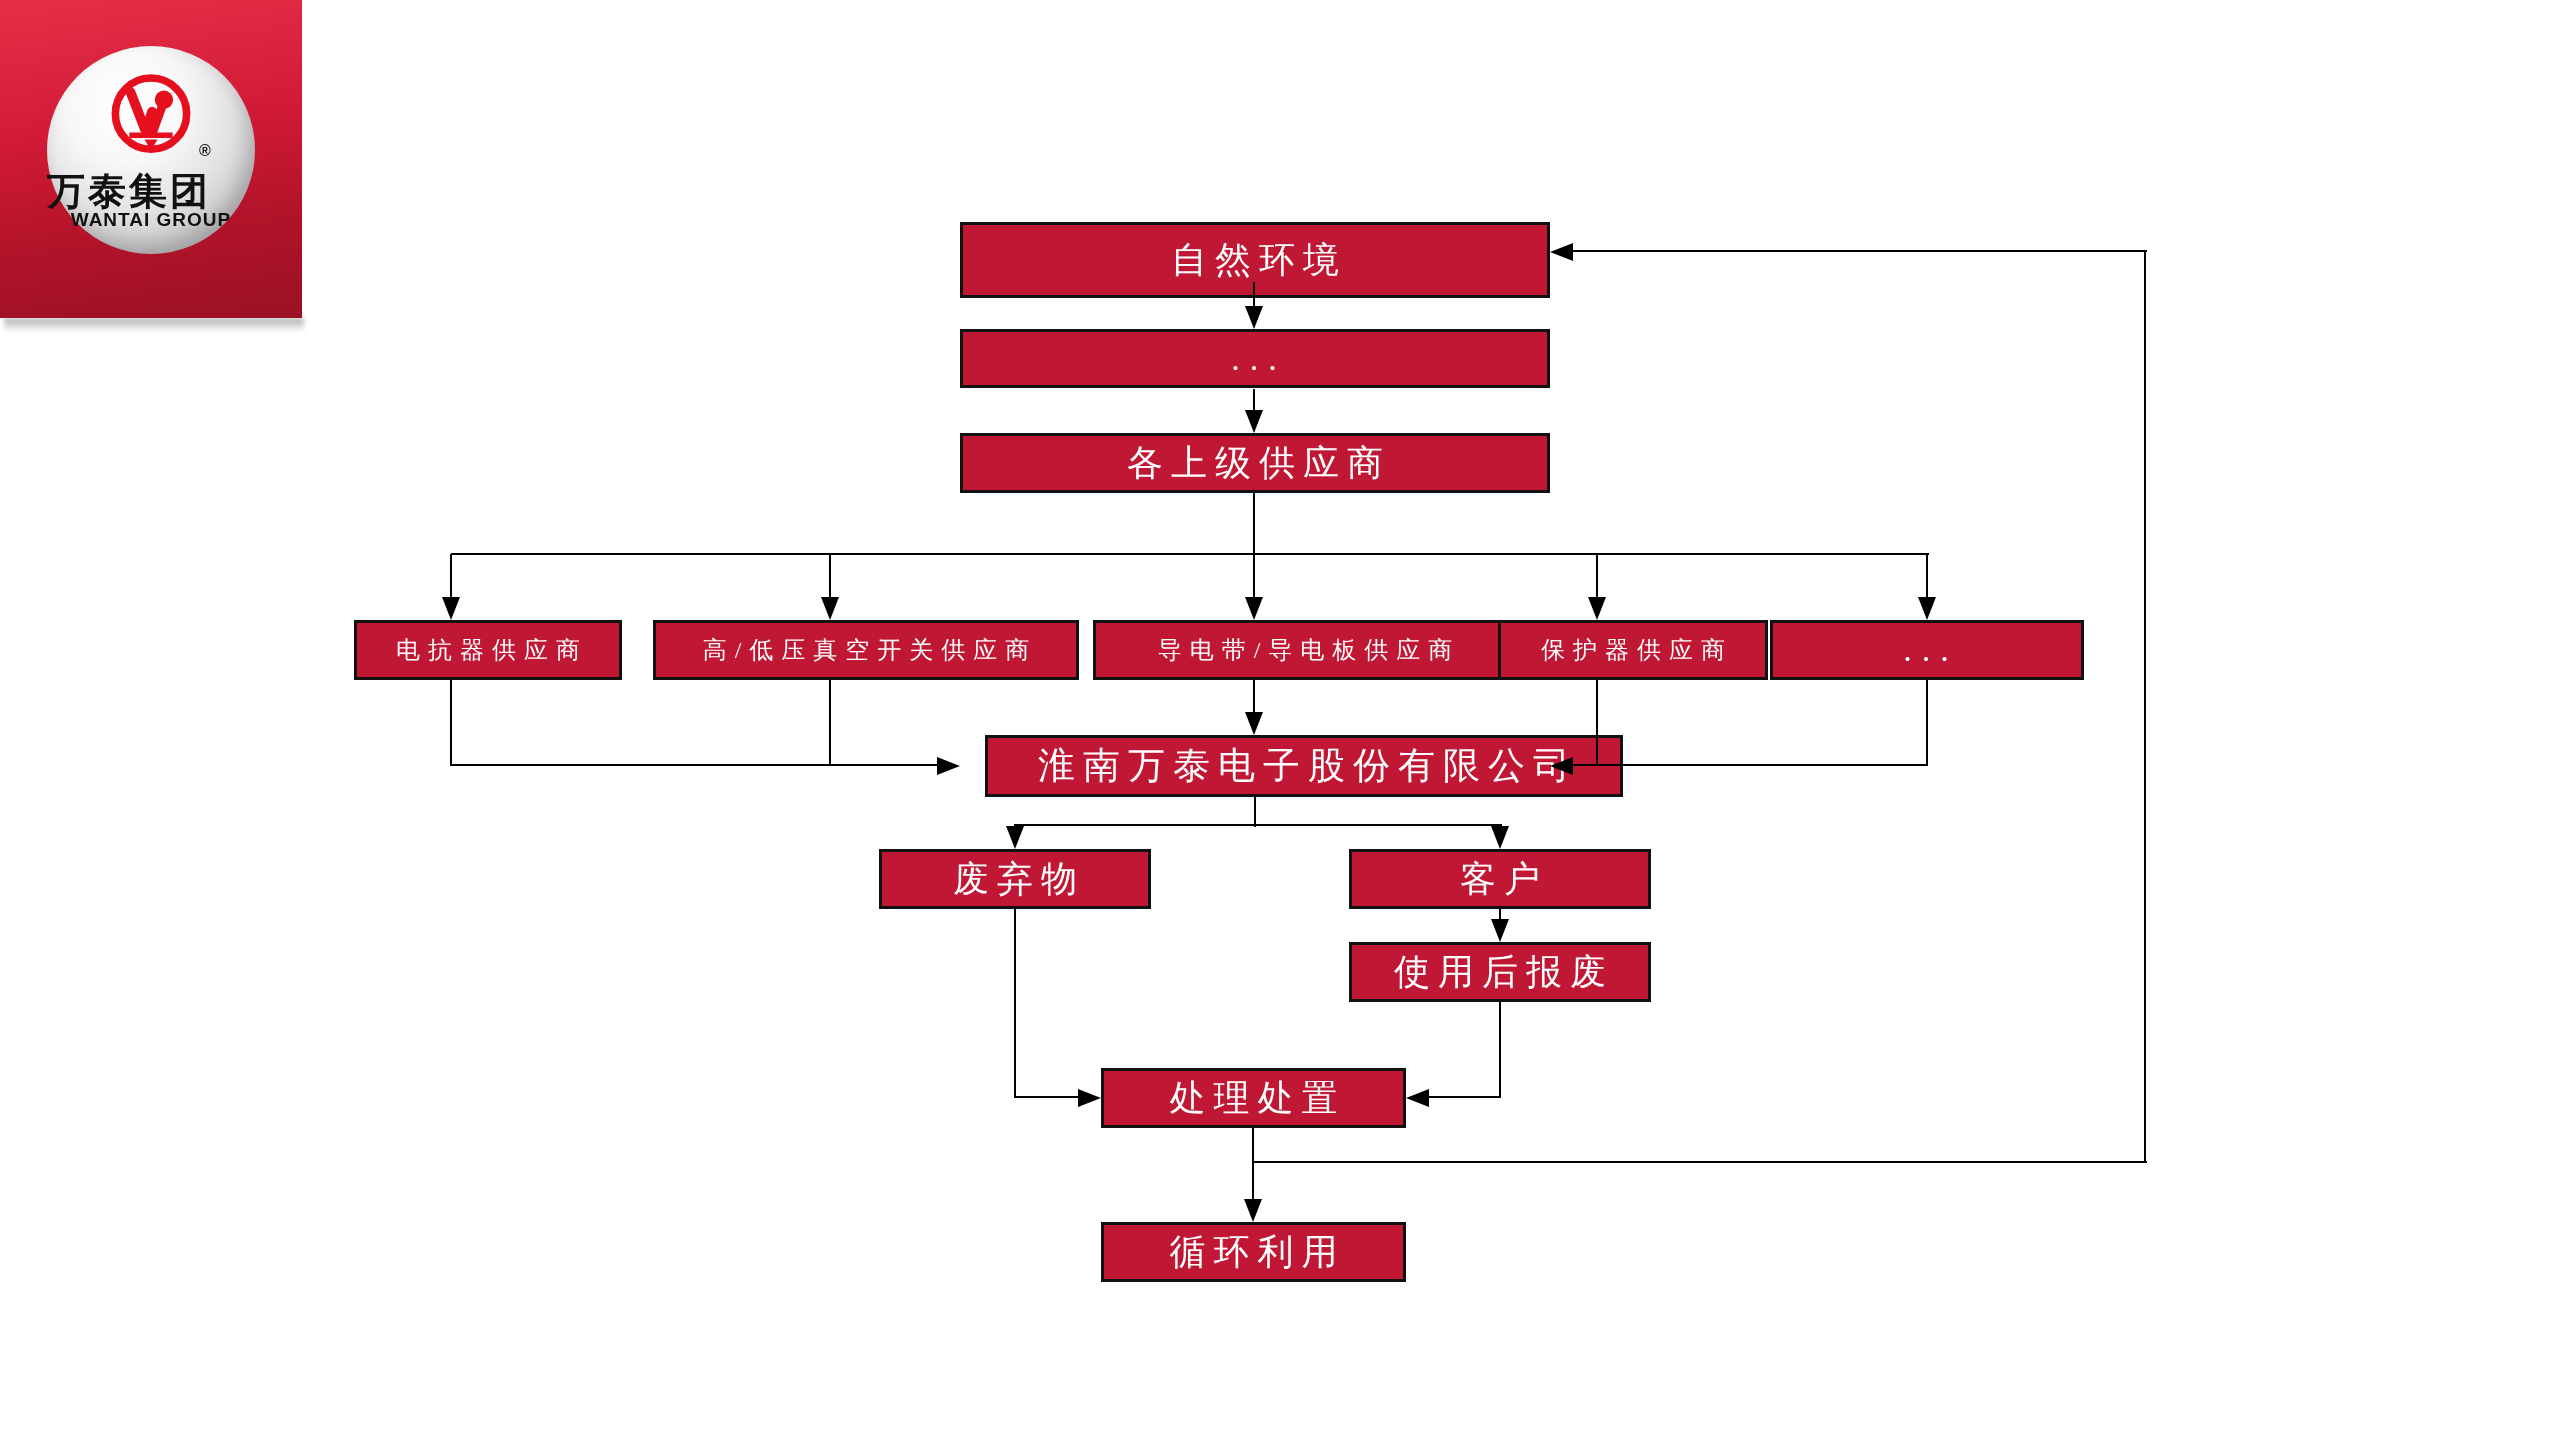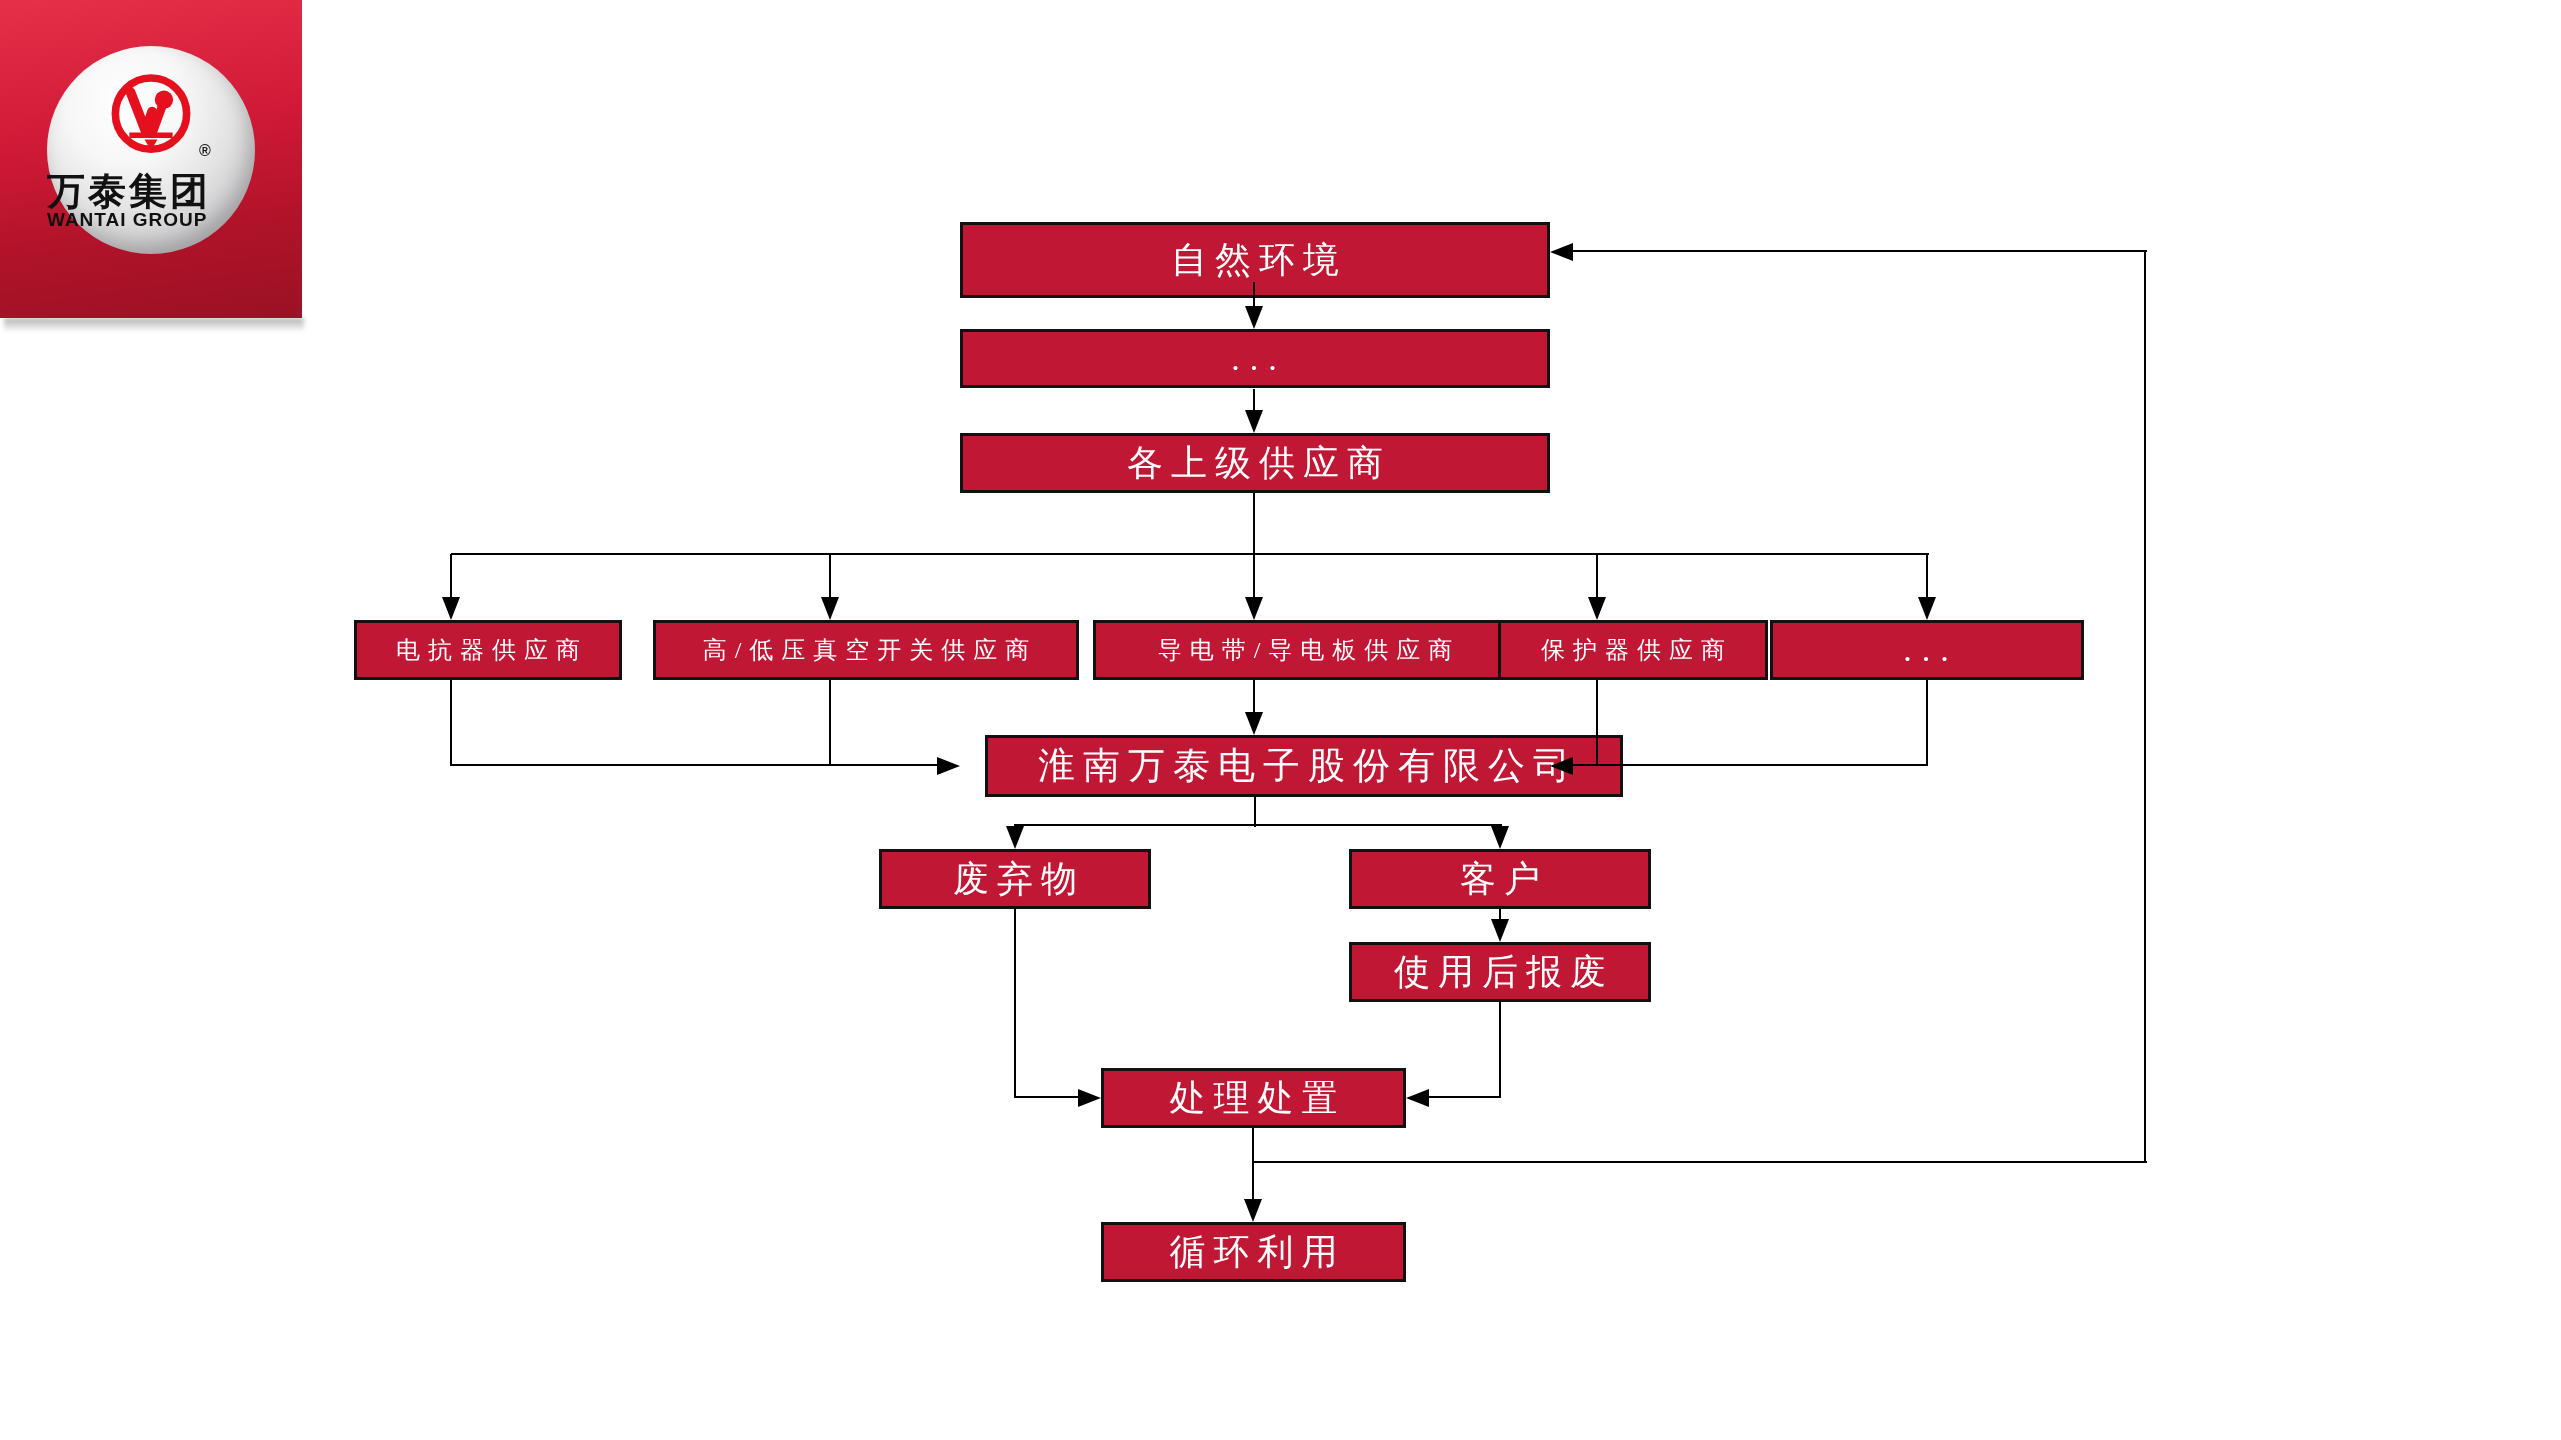--- a/index.html
+++ b/index.html
@@ -21,21 +21,21 @@
     position:absolute;left:47px;top:46px;width:208px;height:208px;border-radius:50%;
     background:radial-gradient(circle at 38% 28%,#ffffff 0%,#f7f7f7 30%,#e2e2e3 55%,#c3c3c5 80%,#a9a9ac 100%);
     box-shadow:inset -6px -10px 18px rgba(0,0,0,.18);
   }
   .mark-svg{position:absolute;left:50px;top:18px;width:108px;height:108px;}
   .reg-mark{position:absolute;left:152px;top:96px;font-family:"Liberation Sans",sans-serif;
     font-size:16px;color:#1a1a1a;font-weight:bold;}
   .logo-cn{position:absolute;left:0;top:120px;width:208px;text-align:left;
     font-family:"Liberation Sans",sans-serif;font-weight:bold;font-size:38px;color:#111;
     letter-spacing:3px;white-space:nowrap;}
-  .logo-en{position:absolute;left:0;top:163px;width:208px;
+  .logo-en{position:absolute;left:0;top:163px;width:208px;text-align:center;
     font-family:"Liberation Sans",sans-serif;font-weight:bold;font-size:19px;color:#111;
     letter-spacing:1px;white-space:nowrap;}
   
   .node{
     position:absolute;
     background:var(--box-fill,#c01734);
     border:3px solid var(--box-border,#111111);
     color:var(--box-text,#ffffff);
     display:flex;align-items:center;justify-content:center;
     font-size:36px;letter-spacing:8px;white-space:nowrap;box-sizing:border-box;

